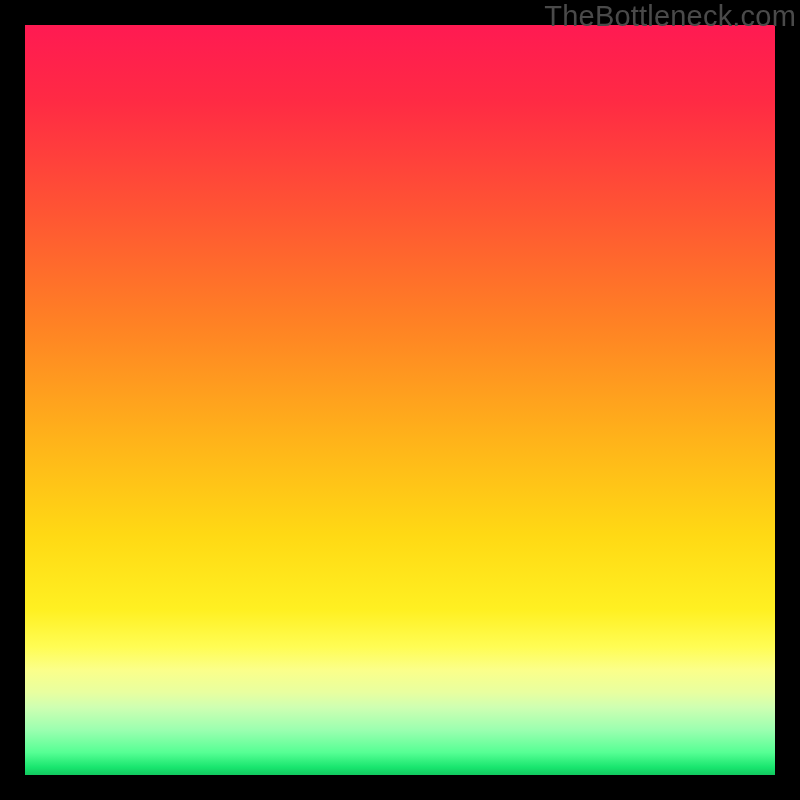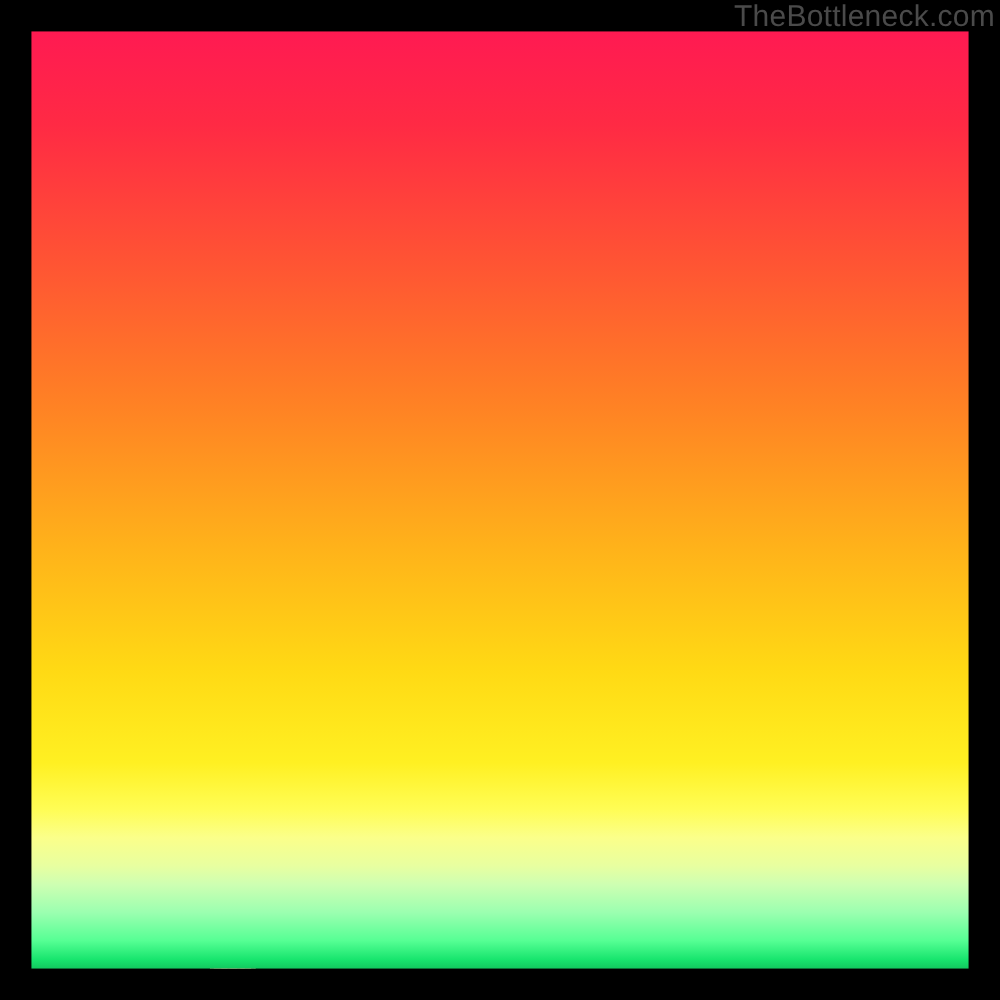--- a/index.html
+++ b/index.html
@@ -44,21 +44,21 @@
       #56ff94 97%,
       #18e56e 99%,
       #12c85f 100%
     );
   }
   .watermark {
     position: absolute;
     top: 0;
     right: 4px;
     color: #4a4a4a;
-    font-size: 24px;
+    font-size: 29px;
     font-weight: 500;
     letter-spacing: 0.2px;
     z-index: 50;
   }
   svg { display: block; }
 </style>
 </head>
 <body>
 
 <div class="frame">

